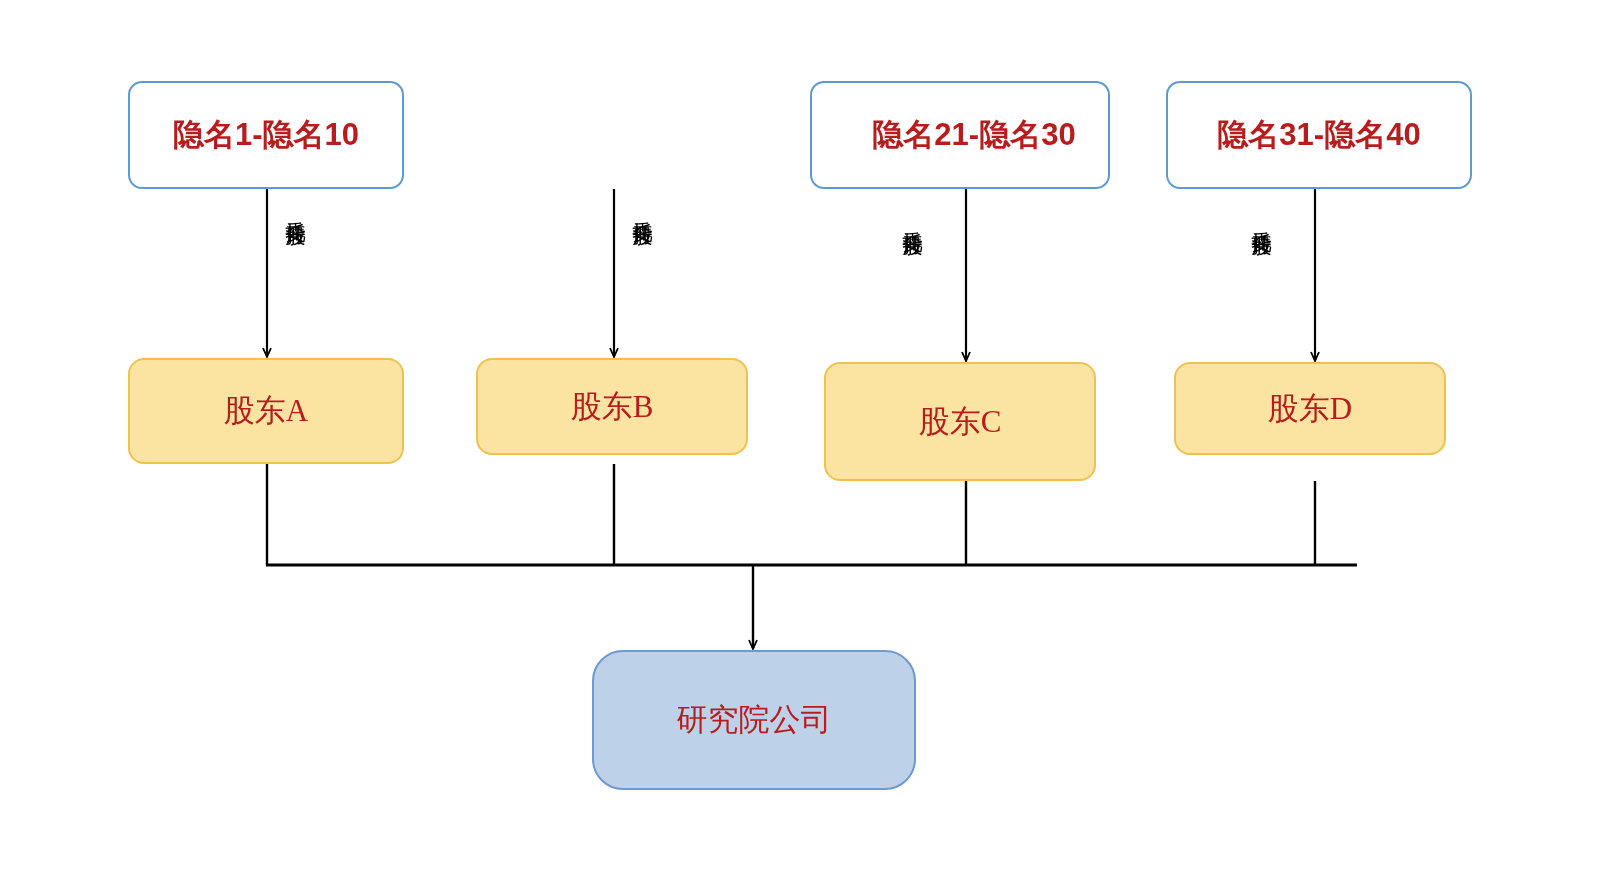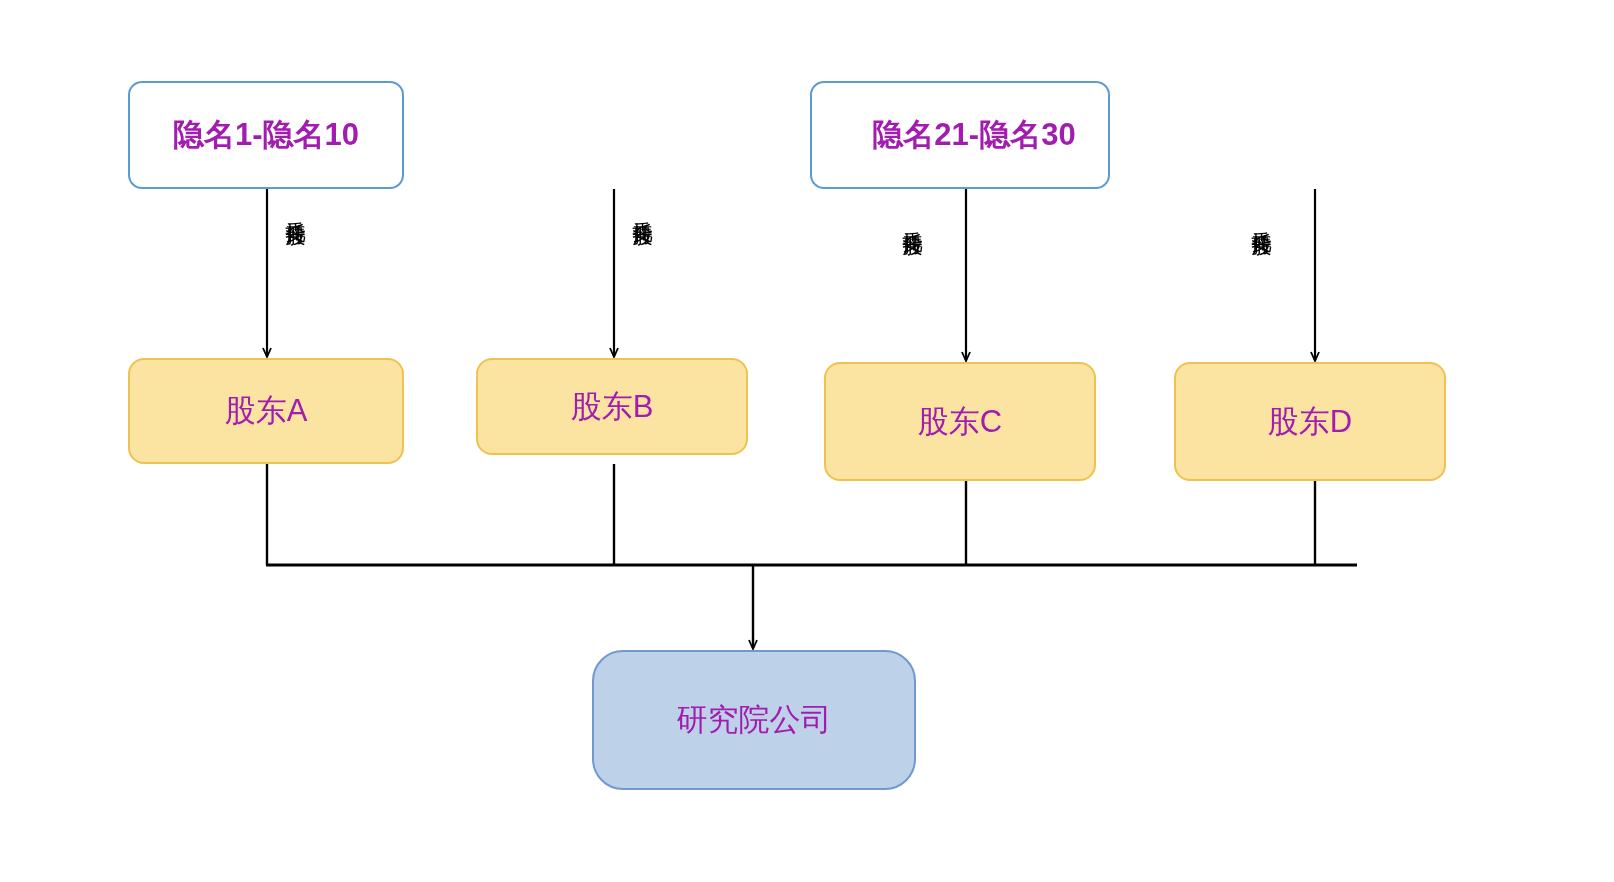--- a/index.html
+++ b/index.html
@@ -26,35 +26,36 @@
     pointer-events: none;
   }
   .node {
     position: absolute;
     box-sizing: border-box;
     display: flex;
     align-items: center;
     justify-content: center;
     text-align: center;
     line-height: 1.15;
-    color: #a21caf;
+    color: #b91c1c;
   }
   .node-nominee {
     background: #ffffff;
     border: 2px solid #5B9BD5;
     border-radius: 14px;
     font-size: 31px;
     font-weight: 700;
   }
   .node-shareholder {
     background: #FBE3A1;
     border: 2px solid #EFC250;
     border-radius: 16px;
     font-size: 31px;
     font-weight: 500;
+    font-family: Liberation Serif, serif;
   }
   .node-company {
     background: #BDD1E9;
     border: 2px solid #7099CF;
     border-radius: 16px;
     font-size: 31px;
     font-weight: 400;
   }
   .edge-label {
     position: absolute;
@@ -99,31 +100,34 @@
   <div class="edge-label" style="left:633px; top:205px;">委托持股</div>
   <div class="edge-label" style="left:903px; top:215px;">委托持股</div>
   <div class="edge-label" style="left:1252px; top:215px;">委托持股</div>
 
   <div class="node node-nominee" style="left:128px; top:81px; width:276px; height:108px;">
     <span>隐名1-隐名10</span>
   </div>
   <div class="node node-nominee" style="left:810px; top:81px; width:300px; height:108px;padding-left:28px;">
     <span>隐名21-隐名30</span>
   </div>
+  <div class="node node-nominee" style="left:1166px; top:81px; width:306px; height:108px;">
+    <span>隐名31-隐名40</span>
+  </div>
 
   <div class="node node-shareholder" style="left:128px; top:358px; width:276px; height:106px;">
     <span>股东A</span>
   </div>
   <div class="node node-shareholder" style="left:476px; top:358px; width:272px; height:97px;">
     <span>股东B</span>
   </div>
   <div class="node node-shareholder" style="left:824px; top:362px; width:272px; height:119px;text-align:center;">
     <span>股东C</span>
   </div>
-  <div class="node node-shareholder" style="left:1174px; top:362px; width:272px; height:119px;">
+  <div class="node node-shareholder" style="left:1174px; top:362px; width:272px; height:93px;">
     <span>股东D</span>
   </div>
 
   <div class="node node-company" style="left:592px; top:650px; width:324px; height:140px;border-radius:31px;">
     <span>研究院公司</span>
   </div>
 
 </div>
 
 </body></html>

